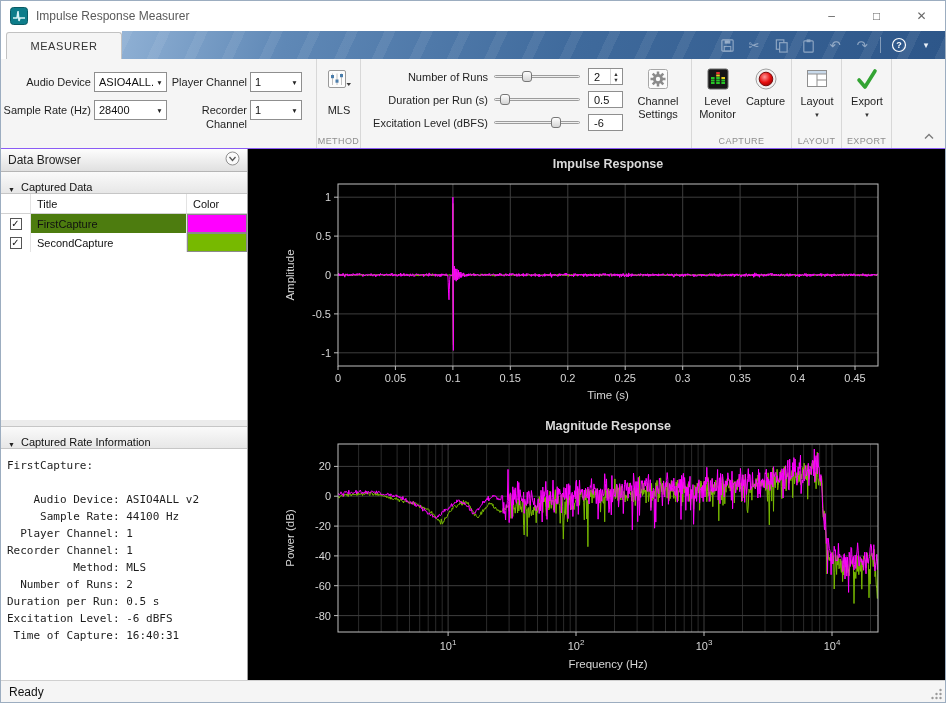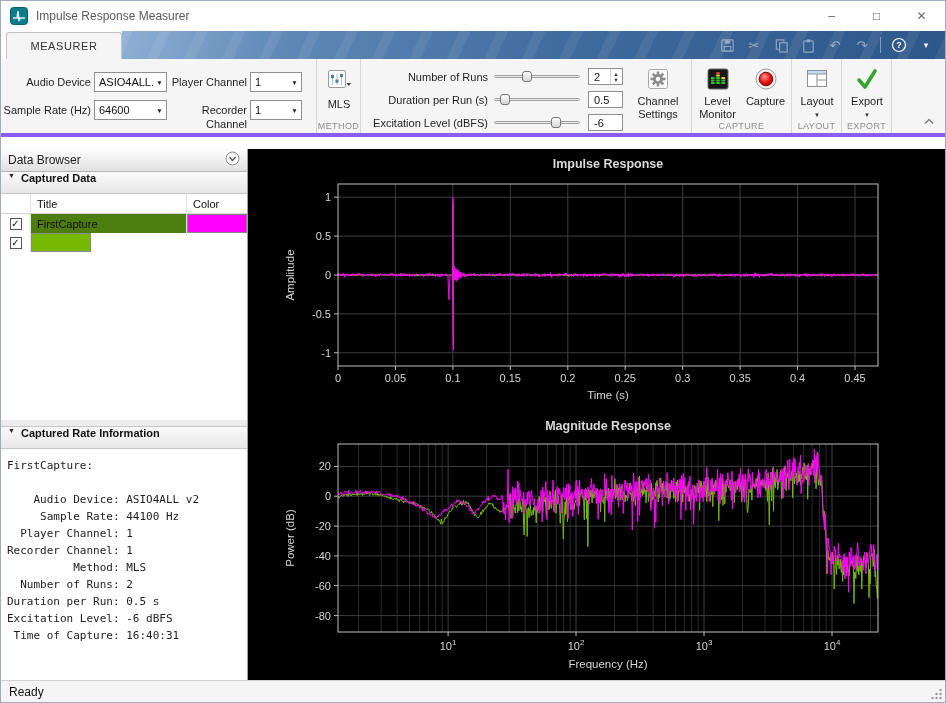--- a/index.html
+++ b/index.html
@@ -22,41 +22,41 @@
  background:repeating-linear-gradient(115deg,rgba(255,255,255,.07) 0 10px,rgba(255,255,255,0) 10px 34px)}
 .tab{position:absolute;left:5px;bottom:0;width:116px;height:27px;background:#f5f5f5;border:1px solid #c2c2c2;border-bottom:none;
  border-radius:3px 3px 0 0;display:flex;align-items:center;justify-content:center;font-size:11px;color:#333;letter-spacing:.6px}
 .qa{position:absolute;right:10px;top:0;height:28px;display:flex;align-items:center;gap:9px;z-index:2}
 .qa-btn{display:flex;align-items:center;justify-content:center;width:18px;height:24px}
 .qa-dim{opacity:.5}
 .qa-glyph{color:#eaf0f8;font-size:13px;line-height:1;font-family:"DejaVu Sans",sans-serif}
 .qa-sep{width:1px;height:16px;background:rgba(255,255,255,.4)}
 
 
-.toolstrip{position:absolute;top:58px;left:0;right:0;height:78px;background:#f5f5f5;border-bottom:4px solid #8b5cf6}
+.toolstrip{position:absolute;top:58px;left:0;right:0;height:90px;background:#f5f5f5;border-bottom:1px solid #8b5cf6}
 .section{position:absolute;top:0;height:100%;border-right:1px solid #d8d8d8}
 .section-label{position:absolute;bottom:2px;left:0;right:0;text-align:center;font-size:9px;color:#8f8f8f;letter-spacing:.4px}
 .lbl{position:absolute;font-size:11px;color:#1f1f1f;text-align:right;line-height:14px}
 .dd{position:absolute;height:20px;background:#fff;border:1px solid #8f8f8f;display:flex;align-items:center;font-size:11px;color:#111;padding-left:4px}
 .dd .ddtxt{overflow:hidden;white-space:nowrap}
 .dd .arrow{margin-left:auto;flex:0 0 13px;text-align:center;font-size:6.5px;color:#222}
 .tool-btn{position:absolute;display:flex;flex-direction:column;align-items:center;font-size:11px;color:#1f1f1f;line-height:13px;text-align:center}
 .slider{position:absolute;height:18px;width:86px}
 .slider .track{position:absolute;left:0;right:0;top:7px;height:3px;background:#efefef;border:1px solid #9c9c9c;border-radius:2px}
 .slider .thumb{position:absolute;top:3px;width:10px;height:11px;background:linear-gradient(#fefefe,#d5d5d5);border:1px solid #777;border-radius:3px}
 .vbox{position:absolute;width:35px;height:17px;background:#fff;border:1px solid #8f8f8f;font-size:11px;color:#111;display:flex;align-items:center;padding-left:5px}
 .spin{position:absolute;right:1px;top:0;bottom:0;width:11px;display:flex;flex-direction:column;align-items:center;justify-content:center;border-left:1px solid #d5d5d5}
 .spin span{font-size:5.5px;line-height:6px;color:#333}
 .collapse-btn{position:absolute;right:8px;bottom:6px;width:16px;height:12px;display:flex;align-items:center;justify-content:center}
 
 
 .main-left{position:absolute;left:0;top:148px;width:247px;bottom:22px;background:#fff;border-right:1px solid #9e9e9e;display:flex;flex-direction:column}
 .db-header{height:23px;background:linear-gradient(#fdfdfd,#e0e0e0);border-bottom:1px solid #b5b5b5;display:flex;align-items:center;padding:0 7px;font-size:12px;color:#222}
 .db-header .menu{margin-left:auto}
-.sub-header{height:22px;background:linear-gradient(#fafafa,#e7e7e7);border-bottom:1px solid #c6c6c6;display:flex;align-items:flex-start;padding:0 7px;font-size:11px;font-weight:bold;color:#111}
+.sub-header{height:22px;background:linear-gradient(#fafafa,#e7e7e7);border-bottom:1px solid #c6c6c6;display:flex;align-items:flex-end;padding:0 7px;font-size:11px;font-weight:normal;color:#111}
 .tri{font-size:7px;color:#222;margin-right:6px}
 .cd-area{height:226px;background:#fff;overflow:hidden}
 .cd-thead{display:flex;height:20px;border-bottom:1px solid #d2d2d2;font-size:11px;color:#111;align-items:center}
 .c0{width:30px;height:100%;border-right:1px solid #e3e3e3;display:flex;align-items:center;justify-content:center}
 .c1{flex:1;height:100%;border-right:1px solid #e3e3e3;display:flex;align-items:center;padding-left:6px}
 .c2{width:60px;height:100%;display:flex;align-items:center;padding-left:6px}
 .cd-row{display:flex;height:19px;font-size:11px;color:#111;align-items:center}
 .cd-row .c2{padding:0}
 .sel{background:#4d7c0f}
 .cb{width:12px;height:12px;border:1px solid #555;background:#fff;font-size:10px;line-height:10px;text-align:center;color:#111;font-family:"DejaVu Sans",sans-serif}
@@ -144,21 +144,21 @@
         <span class="ddtxt">ASIO4ALL...</span>
         <span class="arrow">▼</span>
       </div>
       <div class="lbl" style="left:160px;top:16px;width:86px">Player Channel</div>
       <div class="dd" style="left:249px;top:13px;width:52px">
         <span class="ddtxt">1</span>
         <span class="arrow">▼</span>
       </div>
       <div class="lbl" style="left:2px;top:44px;width:88px">Sample Rate (Hz)</div>
       <div class="dd" style="left:93px;top:41px;width:73px">
-        <span class="ddtxt">64600</span>
+        <span class="ddtxt">28400</span>
         <span class="arrow">▼</span>
       </div>
       <div class="lbl" style="left:160px;top:44px;width:86px">Recorder Channel</div>
       <div class="dd" style="left:249px;top:41px;width:52px">
         <span class="ddtxt">1</span>
         <span class="arrow">▼</span>
       </div>
     </div>
 
     <div class="section" style="left:316px;width:44px">
@@ -166,21 +166,21 @@
         <svg width="26" height="24" viewBox="0 0 26 24">
           <rect x="2.5" y="2.5" width="17" height="17" rx="1.5" fill="#fdfdfd" stroke="#9a9a9a"></rect>
           <line x1="6.5" y1="5.5" x2="6.5" y2="17" stroke="#c2c2c2"></line>
             <line x1="11" y1="5.5" x2="11" y2="17" stroke="#c2c2c2"></line>
             <line x1="15.5" y1="5.5" x2="15.5" y2="17" stroke="#c2c2c2"></line>
           <rect x="5" y="7" width="3" height="3.2" fill="#4a7dab"></rect>
             <rect x="9.5" y="11.5" width="3" height="3.2" fill="#4a7dab"></rect>
             <rect x="14" y="6" width="3" height="3.2" fill="#4a7dab"></rect>
           <path d="M20.5 15 h4.5 l-2.25 3 z" fill="#3c3c3c"></path>
         </svg>
-        <span style="margin-top:6px">MLS</span>
+        <span style="margin-top:12px">MLS</span>
       </div>
       <div class="section-label">METHOD</div>
     </div>
 
     <div class="section" style="left:360px;width:331px">
       <div class="lbl" style="left:0;top:11px;width:127px">Number of Runs</div>
       <div class="slider" style="left:133px;top:9px">
         <div class="track"></div>
         <div class="thumb" style="left: calc(38% - 5px);"></div>
       </div>
@@ -323,20 +323,21 @@
           </div>
         <div class="c1 sel">FirstCapture</div>
         <div class="c2">
             <span class="swatch" style="background: rgb(255, 0, 255);"></span>
           </div>
       </div>
       <div class="cd-row">
         <div class="c0">
             <span class="cb">✓</span>
           </div>
+        <div class="c1">SecondCapture</div>
         <div class="c2">
             <span class="swatch" style="background: rgb(119, 185, 0);"></span>
           </div>
       </div>
     </div>
     <div class="splitter"></div>
     <div class="sub-header">
       <span class="tri">▼</span>
       <span>Captured Rate Information</span>
     </div>

